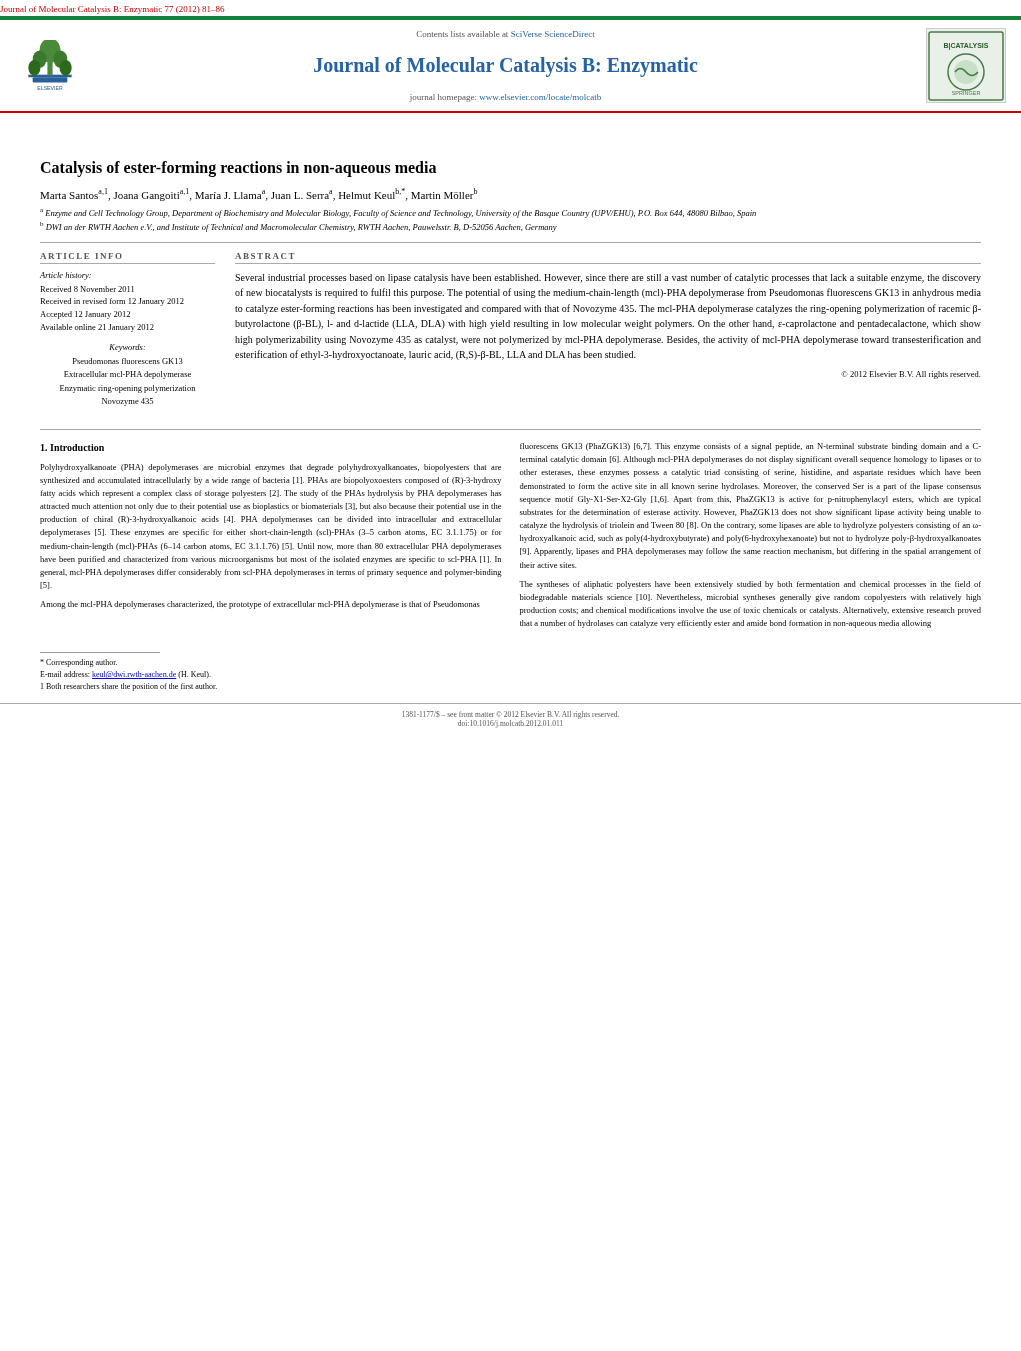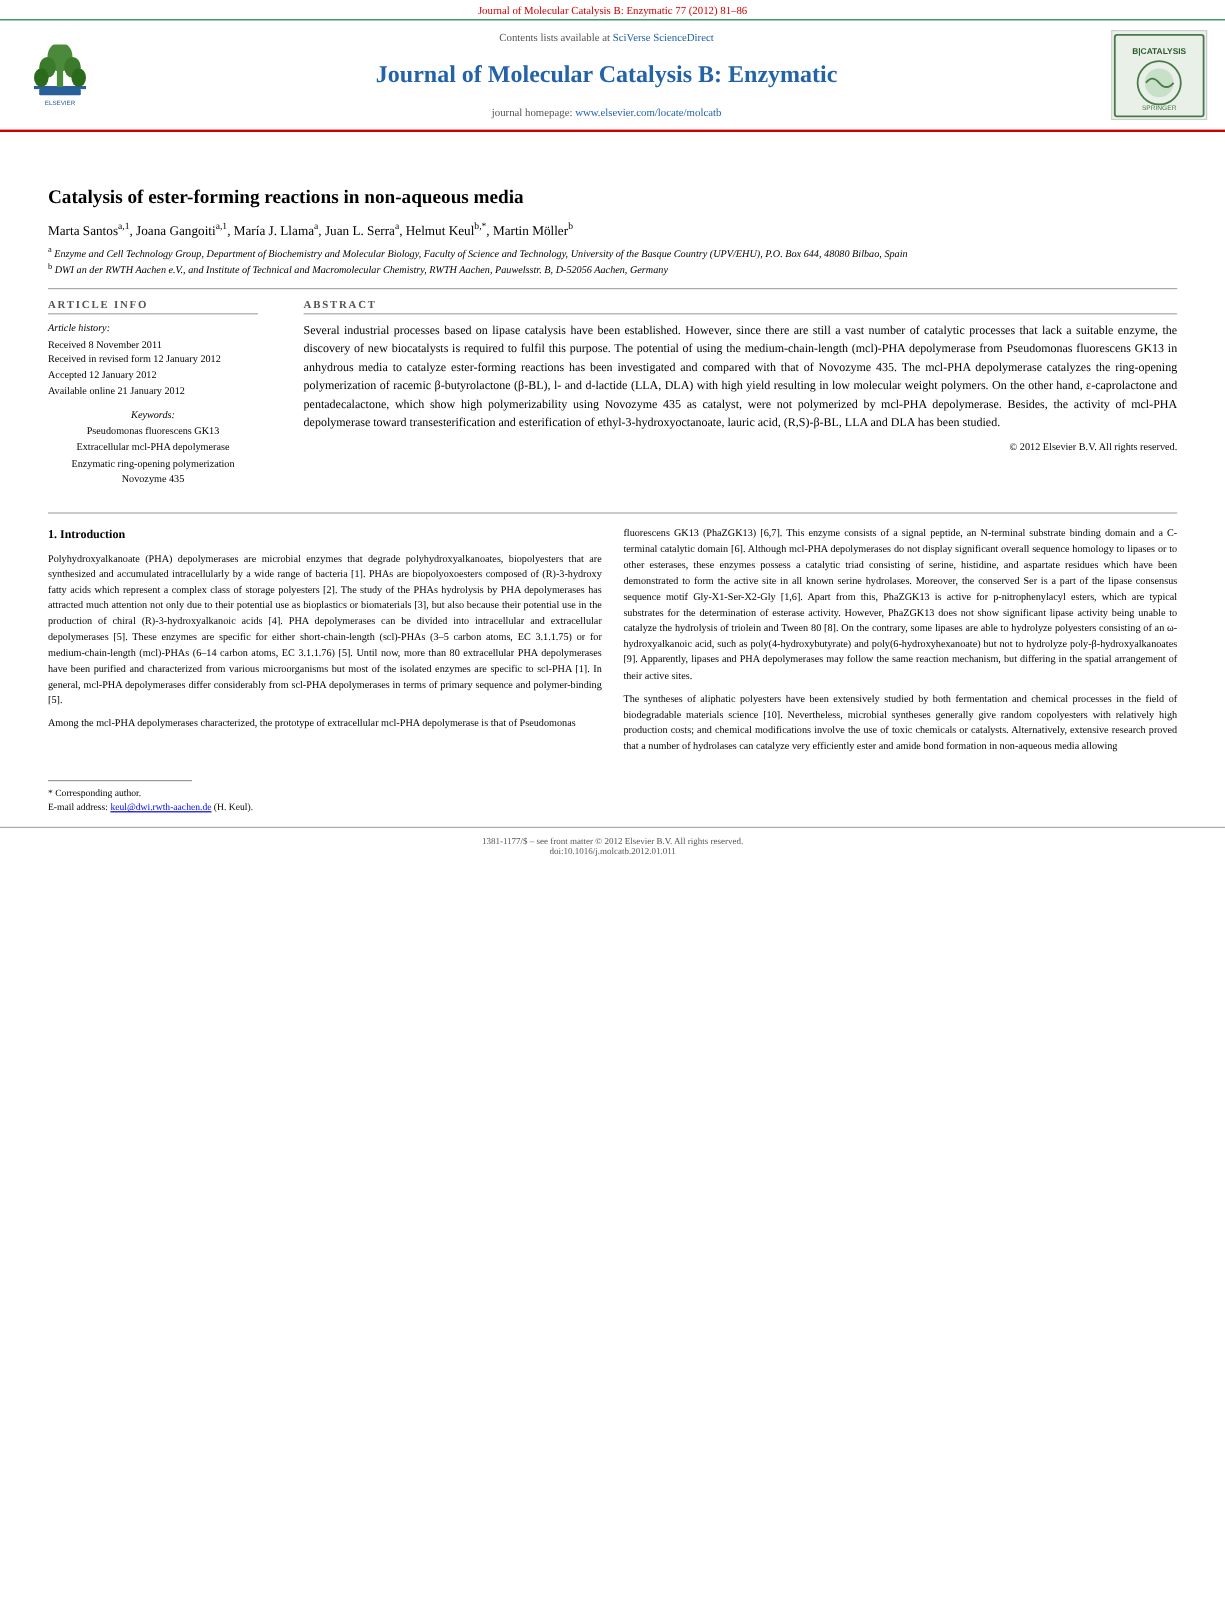--- a/index.html
+++ b/index.html
@@ -8,25 +8,24 @@
       min-height: 1351px;
       background: #fff;
       font-family: "Times New Roman", Times, serif;
       font-size: 10px;
       color: #000;
     }
 
     
     .journal-top-bar {
       background: #fff;
-      text-align: center;
       padding: 4px 0 2px 0;
       font-size: 9px;
       color: #c00;
-      border-bottom: 1px solid #15803d;
+      border-bottom: 4px solid #15803d;
     }
 
     
     .journal-header {
       display: flex;
       align-items: stretch;
       border-bottom: 2px solid #c00;
       padding: 8px 10px;
       gap: 8px;
     }
@@ -136,21 +135,21 @@
     
     .divider {
       border: none;
       border-top: 1px solid #aaa;
       margin: 8px 0;
     }
 
     
     .two-col {
       display: flex;
-      gap: 38px;
+      gap: 20px;
       margin-bottom: 12px;
     }
     .col-left {
       width: 175px;
       min-width: 175px;
     }
     .col-right {
       flex: 1;
     }
 
@@ -383,18 +382,19 @@
 <div class="footnotes">
   <div class="fn-divider"></div>
   <p>
     <span>* Corresponding author.</span>
   </p>
   <p>
     <span>E-mail address:</span>
     <a href="#"><span>keul@dwi.rwth-aachen.de</span></a>
     <span>(H. Keul).</span>
   </p>
+  <p>1  Both researchers share the position of the first author.</p>
 </div>
 
 <div class="page-footer">
   <span class="doi-line">1381-1177/$ – see front matter © 2012 Elsevier B.V. All rights reserved.</span>
   <span class="doi-line">doi:10.1016/j.molcatb.2012.01.011</span>
 </div>
 
 </body></html>

